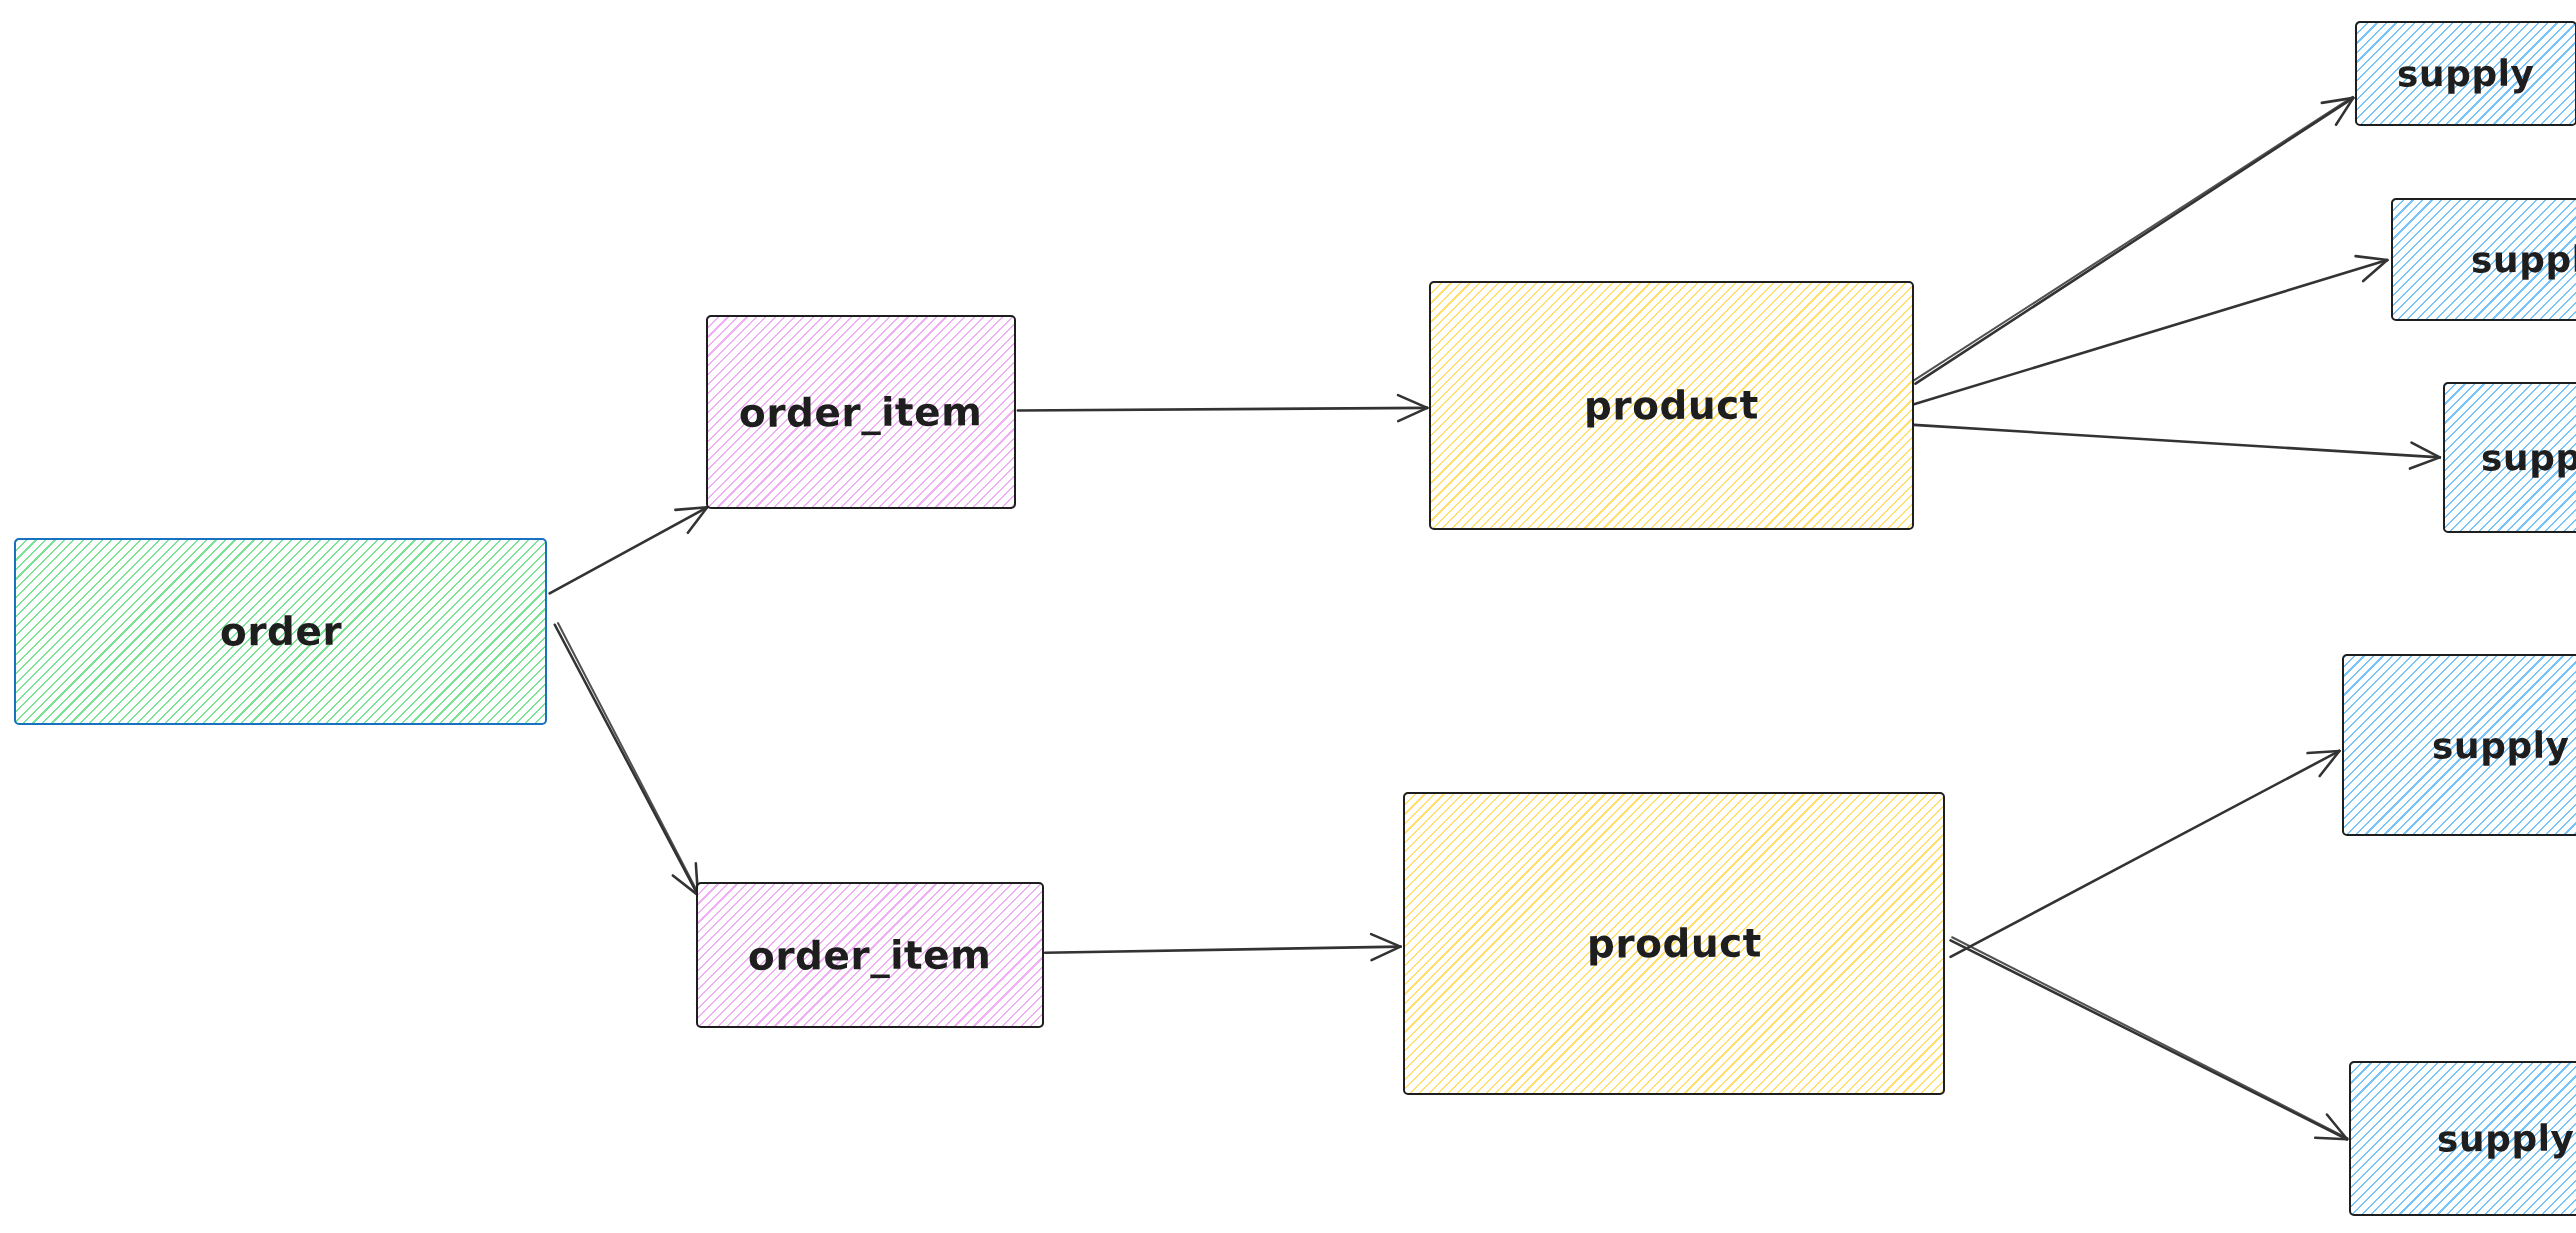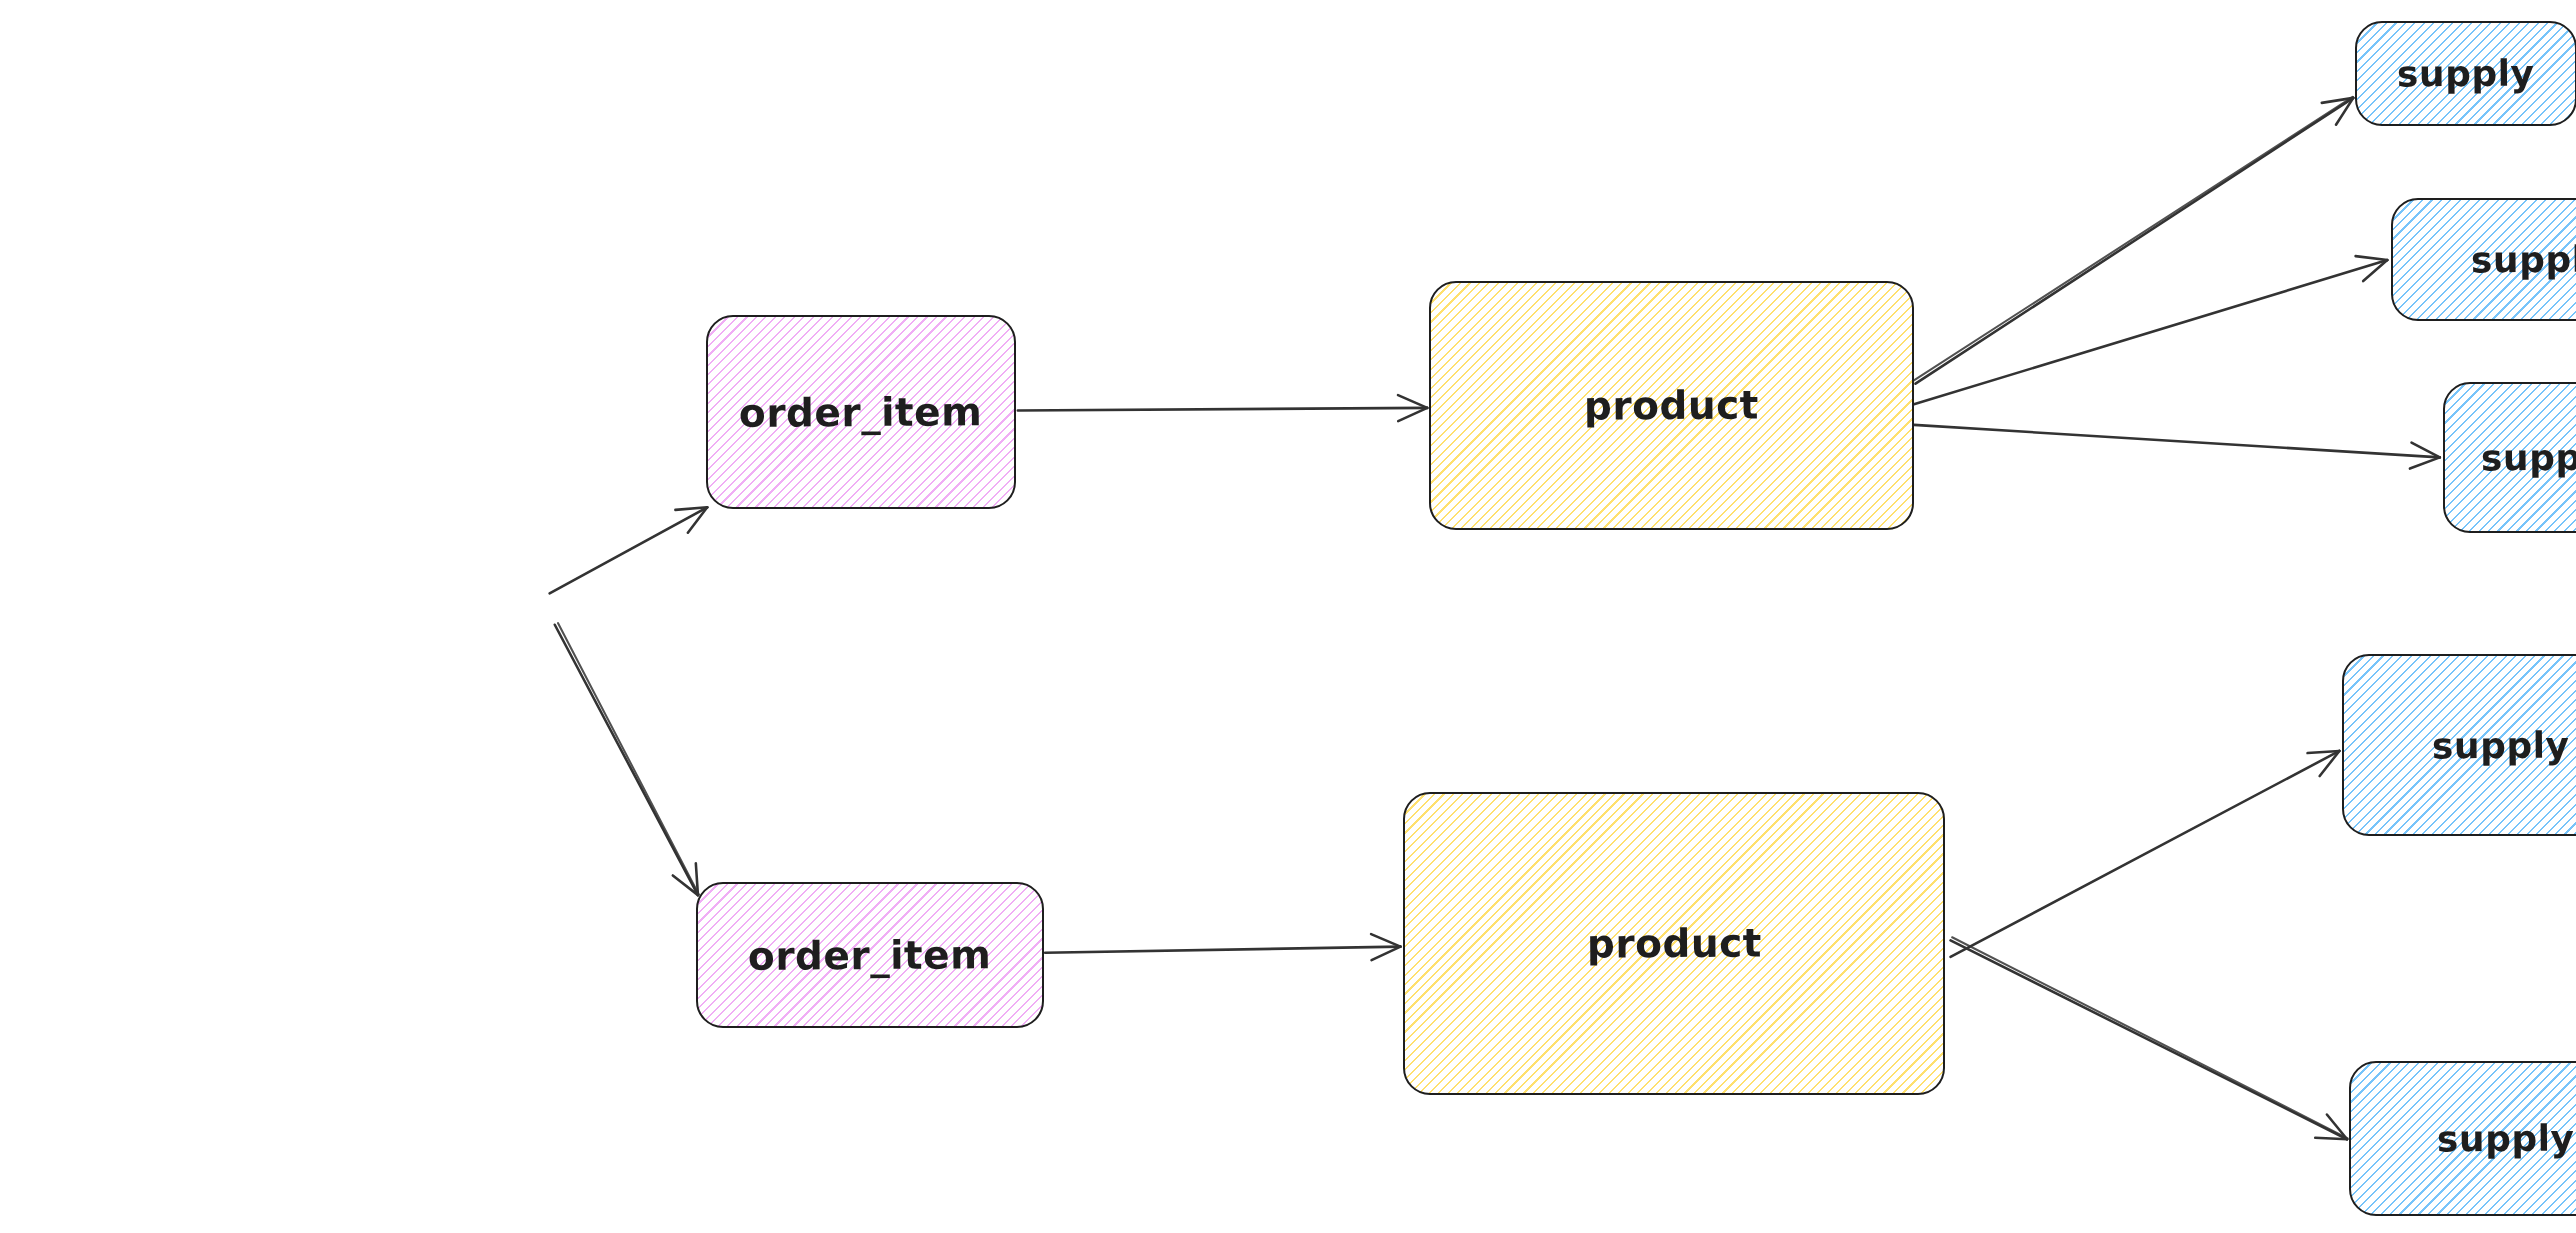--- a/index.html
+++ b/index.html
@@ -19,21 +19,21 @@
     position: absolute;
     left: 0; top: 0;
     width: 2700px;
     height: 1233px;
   }
   .node {
     position: absolute;
     box-sizing: border-box;
     border-style: solid;
     border-width: 2.6px;
-    border-radius: 27px;
+    border-radius: 5px;
     display: flex;
     align-items: center;
     justify-content: center;
     background-color: #ffffff;
   }
   .node .label {
     color: #1e1e1e;
     font-size: 39px;
     font-weight: 600;
     letter-spacing: 0.5px;
@@ -93,20 +93,23 @@
         <line x1="4541" y1="1458" x2="4479.1399527741905" y2="1462.1634789804525" stroke="#333333" stroke-width="5" stroke-linecap="round"></line>
       </g>
       <g>
         <line x1="3786" y1="1826" x2="4556" y2="2212" stroke="#333333" stroke-width="5" stroke-linecap="round"></line>
         <line x1="3789.1369950247567" y1="1819.742263810718" x2="4556.941098507427" y2="2210.1226791432155" stroke="#333333" stroke-width="4" stroke-linecap="round" opacity="0.85"></line>
         <line x1="4556" y1="2212" x2="4494.061891780187" y2="2209.2303880866302" stroke="#333333" stroke-width="5" stroke-linecap="round"></line>
         <line x1="4556" y1="2212" x2="4516.720987716619" y2="2164.029600855924" stroke="#333333" stroke-width="5" stroke-linecap="round"></line>
       </g>
     </svg>
 
+<div class="node" style="left: 14.4px; top: 538px; width: 533px; height: 187px; border-color: rgb(25, 113, 194); background-image: repeating-linear-gradient(135deg, rgb(123, 227, 148) 0px, rgb(123, 227, 148) 1.5px, transparent 1.5px, transparent 6.7px);">
+      <span class="label" style="color: rgb(30, 30, 30);">order</span>
+    </div>
     <div class="node" style="left: 706px; top: 315px; width: 310px; height: 194px; border-color: rgb(30, 30, 30); background-image: repeating-linear-gradient(135deg, rgb(240, 174, 245) 0px, rgb(240, 174, 245) 1.5px, transparent 1.5px, transparent 6.7px);">
       <span class="label" style="color: rgb(30, 30, 30);">order_item</span>
     </div>
     <div class="node" style="left: 696px; top: 882px; width: 348px; height: 146px; border-color: rgb(30, 30, 30); background-image: repeating-linear-gradient(135deg, rgb(240, 174, 245) 0px, rgb(240, 174, 245) 1.5px, transparent 1.5px, transparent 6.7px);">
       <span class="label" style="color: rgb(30, 30, 30);">order_item</span>
     </div>
     <div class="node" style="left: 1429px; top: 281px; width: 485px; height: 249px; border-color: rgb(30, 30, 30); background-image: repeating-linear-gradient(135deg, rgb(255, 224, 110) 0px, rgb(255, 224, 110) 1.5px, transparent 1.5px, transparent 6.7px);">
       <span class="label" style="color: rgb(30, 30, 30);">product</span>
     </div>
     <div class="node" style="left: 1403px; top: 792px; width: 542px; height: 303px; border-color: rgb(30, 30, 30); background-image: repeating-linear-gradient(135deg, rgb(255, 224, 110) 0px, rgb(255, 224, 110) 1.5px, transparent 1.5px, transparent 6.7px);">

